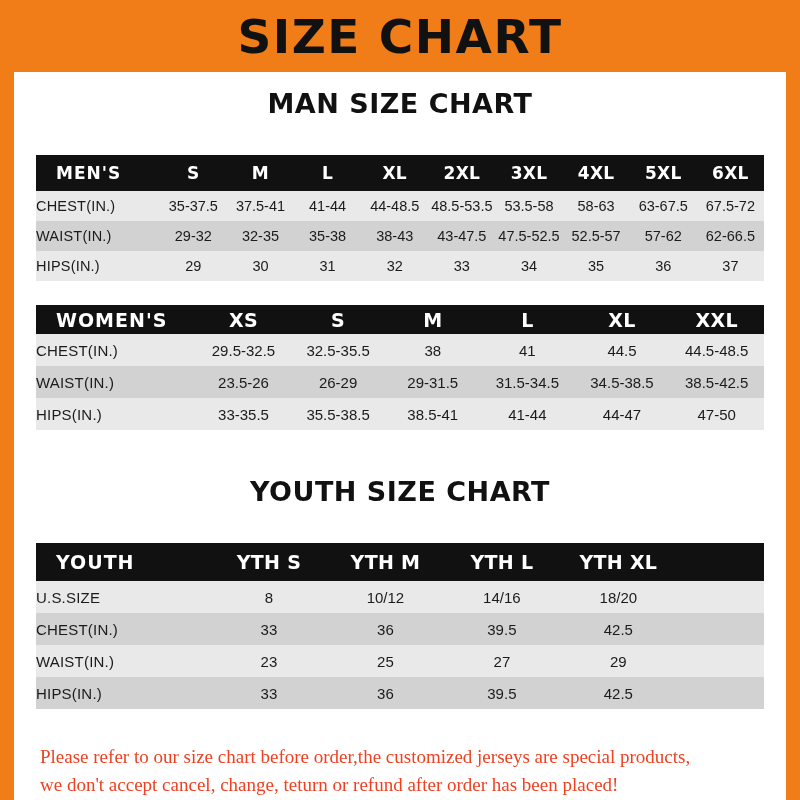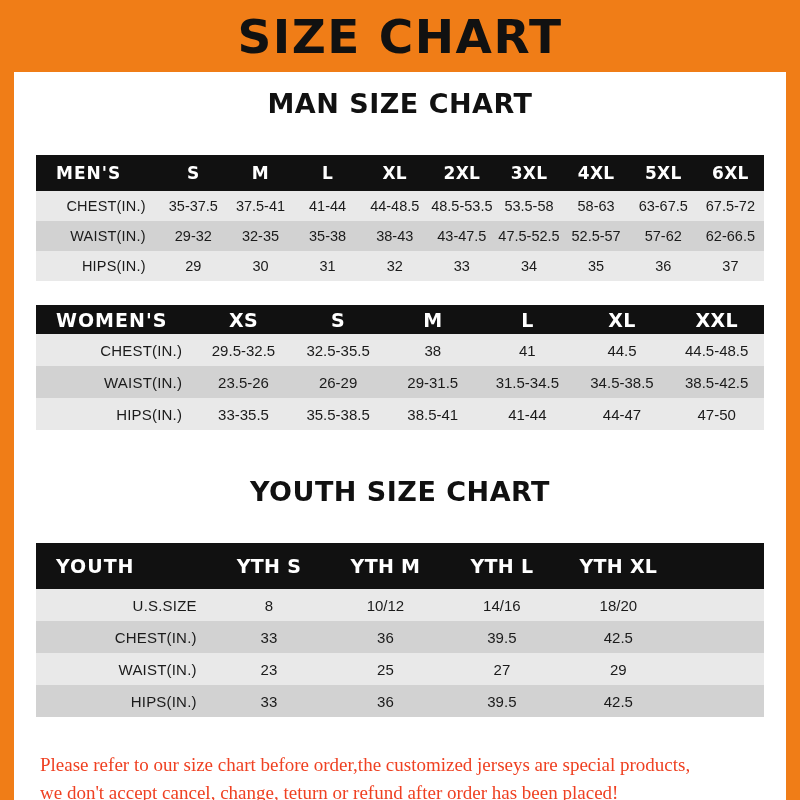--- a/index.html
+++ b/index.html
@@ -90,33 +90,33 @@
     padding-left: 20px;
     font-size: 17px;
     letter-spacing: 1px;
   }
   .body-row td {
     height: 30px;
     font-size: 14.5px;
     color: #1b1b1b;
   }
   .body-row td.label-cell {
-    text-align: right;
+    text-align: left;
     padding-right: 14px;
     letter-spacing: 0.2px;
     color: #1b1b1b;
   }
   .row-light { background: #e9e9e9; }
   .row-dark  { background: #d2d2d2; }
 
   
   .tbl-women .body-row td { height: 32px; font-size: 15px; }
   .tbl-youth .body-row td { height: 32px; font-size: 15px; }
   .tbl-women .hdr-row th { height: 29px; font-size: 19px; }
-  .tbl-youth .hdr-row th { height: 46px; font-size: 19px; }
+  .tbl-youth .hdr-row th { height: 38px; font-size: 19px; }
   .tbl-women .hdr-row th.label-cell,
   .tbl-youth .hdr-row th.label-cell { font-size: 19px; }
 
   
   .note {
     margin-top: auto;
     padding: 10px 4px 14px 4px;
     color: #ef4122;
     font-size: 19px;
     line-height: 1.45;

